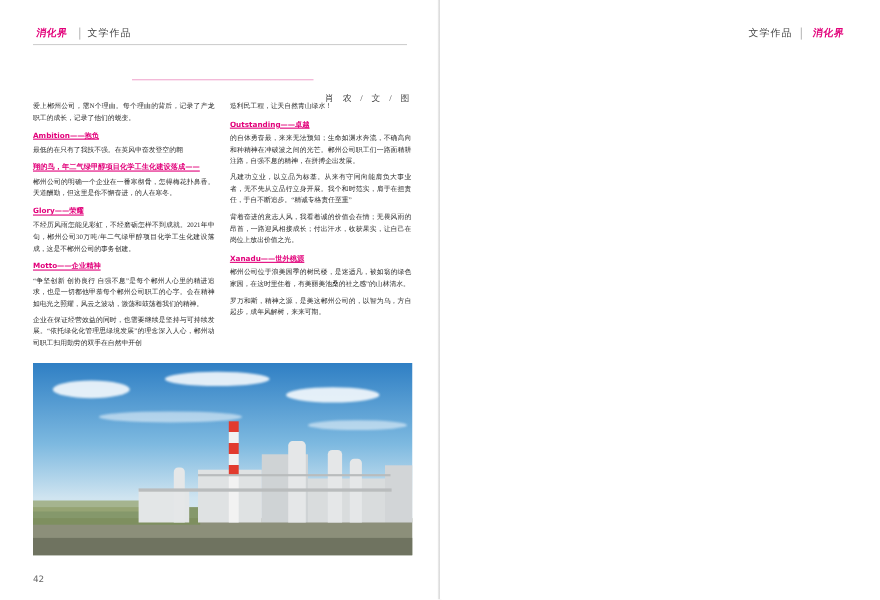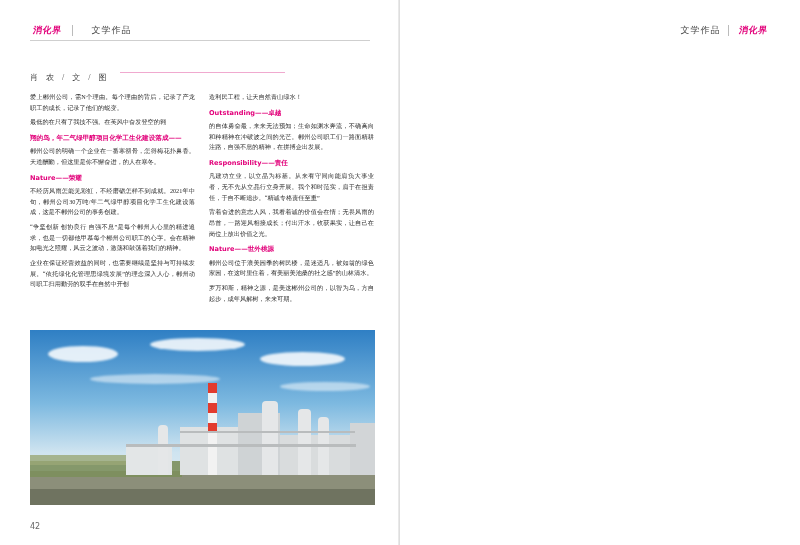--- a/index.html
+++ b/index.html
@@ -20,44 +20,44 @@
   .runhead{position:absolute;top:22px;height:16px;display:flex;align-items:center;gap:7px;}
   .runhead.left{left:30px;}
   .runhead.right{right:30px;flex-direction:row-reverse;}
   .rh-logo{
     font-size:9px;color:#e2007a;letter-spacing:.5px;
     border:0;padding:1px 3px;white-space:nowrap;
     font-family:"DejaVu Sans",sans-serif;font-weight:bold;
     transform:skewX(-8deg);
   }
   .rh-sep{width:1px;height:11px;background:#bbb;}
-  .rh-title{font-size:9px;color:#444;letter-spacing:1px;margin-left:12px;}
+  .rh-title{font-size:9px;color:#444;letter-spacing:1px;}
   .rule{position:absolute;height:1px;background:#cfcfcf;}
   .rule-left{left:30px;top:40px;width:340px;}
 
   
   .art-title{
     position:absolute;left:30px;top:48px;width:345px;
     text-align:center;font-size:17px;font-weight:bold;color:#e2007a;
     letter-spacing:1px;
     font-family:"DejaVu Sans",sans-serif;
   }
   .byline-left{
-    position:absolute;left:30px;top:72px;width:345px;text-align:left;
+    position:absolute;left:30px;top:84px;width:345px;text-align:right;
     font-size:8px;color:#444;letter-spacing:3px;
   }
   .rule-under-title{position:absolute;left:120px;top:72px;width:165px;height:1px;background:#f0a9cf;}
 
   
   .lcols{position:absolute;left:30px;top:92px;width:345px;height:215px;
     display:flex;gap:14px;}
   .lcol{width:165px;font-size:6.2px;line-height:1.72;color:#2b2b2b;text-align:justify;}
   .lcol p{margin:0 0 4px 0;}
   .subhead{color:#e2007a;font-weight:bold;font-size:6.6px;margin:5px 0 2px 0;
-    font-family:"DejaVu Sans",sans-serif;}
+    font-family:"DejaVu Sans",sans-serif;text-decoration:underline;}
 
   
   .photo-left{
     position:absolute;left:30px;top:330px;width:345px;height:175px;
     overflow:hidden;border:0;
   }
   .sky{position:absolute;inset:0;background:linear-gradient(to bottom,#2f7fc4 0%,#7db9e0 42%,#cfe4f0 70%,#e9eef0 100%);}
   .cloud{position:absolute;background:rgba(255,255,255,.85);border-radius:50%;filter:blur(1px);}
   .ground{position:absolute;left:0;bottom:0;width:100%;height:34px;background:#8c8f7a;}
   .ground2{position:absolute;left:0;bottom:0;width:100%;height:16px;background:#6f7360;}
@@ -84,36 +84,37 @@
       <span class="rh-title">文学作品</span>
     </div>
     <div class="rule rule-left"></div>
 
     <div class="rule-under-title"></div>
     <div class="byline-left">肖 农 / 文 / 图</div>
 
     <div class="lcols">
       <div class="lcol" id="lcol1">
           <p>爱上郴州公司，需N个理由。每个理由的背后，记录了产龙职工的成长，记录了他们的蜕变。</p>
+          <div class="subhead">Ambition——抱负</div>
           <p>最低的在只有了我技不强。在英风中奋发登空的翱</p>
           <div class="subhead">翔的鸟，年二气绿甲醇项目化学工生化建设落成——</div>
           <p>郴州公司的明确一个企业在一番寒彻骨，怎得梅花扑鼻香。天道酬勤，但这里是你不懈奋进，的人在寒冬。</p>
-          <div class="subhead">Nature——荣耀</div>
+          <div class="subhead">Glory——荣耀</div>
           <p>不经历风雨怎能见彩虹，不经磨砺怎样不到成就。2021年中旬，郴州公司30万吨/年二气绿甲醇项目化学工生化建设落成，这是不郴州公司的事务创建。</p>
+          <div class="subhead">Motto——企业精神</div>
           <p>“争坚创新 创协良行 自强不息”是每个郴州人心里的精进追求，也是一切都他甲慕每个郴州公司职工的心字。会在精神如电光之照耀，风云之波动，激荡和鼓荡着我们的精神。</p>
           <p>企业在保证经营效益的同时，也需要继续是坚持与可持续发展。“依托绿化化管理思绿境发展”的理念深入人心，郴州动司职工扫用勤劳的双手在自然中开创</p>
         </div>
       <div class="lcol" id="lcol2">
           <p>造利民工程，让天自然青山绿水！</p>
           <div class="subhead">Outstanding——卓越</div>
           <p>的自体勇奋最，来来无法预知；生命如渊水奔流，不确高向和种精神在冲破波之间的光芒。郴州公司职工们一路面精耕注路，自强不息的精神，在拼搏企出发展。</p>
-          <div class="subhead">Responsibility——责任</div>
           <p>凡建功立业，以立品为标基。从来有守同向能肩负大事业者，无不先从立品行立身开展。我个和时范实，肩于在担责任，于自不断追步。“精诚专格责任至重”</p>
           <p>背着奋进的意志人风，我看着诚的价值会在情；无畏风雨的昂首，一路迎风相接成长；付出汗水，收获果实，让自己在岗位上放出价值之光。</p>
-          <div class="subhead">Nature——世外桃源</div>
+          <div class="subhead">Xanadu——世外桃源</div>
           <p>郴州公司位于浪美园季的树民楼，是迷适凡，被如翁的绿色家园，在这时里住着，有美丽美池桑的社之感”的山林清水。</p>
           <p>罗万和斯，精神之源，是美这郴州公司的，以智为乌，方自起步，成年风解树，来来可期。</p>
         </div>
     </div>
 
     <div class="photo-left">
       <div class="sky"></div>
       <div class="cloud" style="left:18px;top:16px;width:70px;height:16px;"></div>
       <div class="cloud" style="left:120px;top:8px;width:95px;height:13px;"></div>
       <div class="cloud" style="left:230px;top:22px;width:85px;height:14px;"></div>

